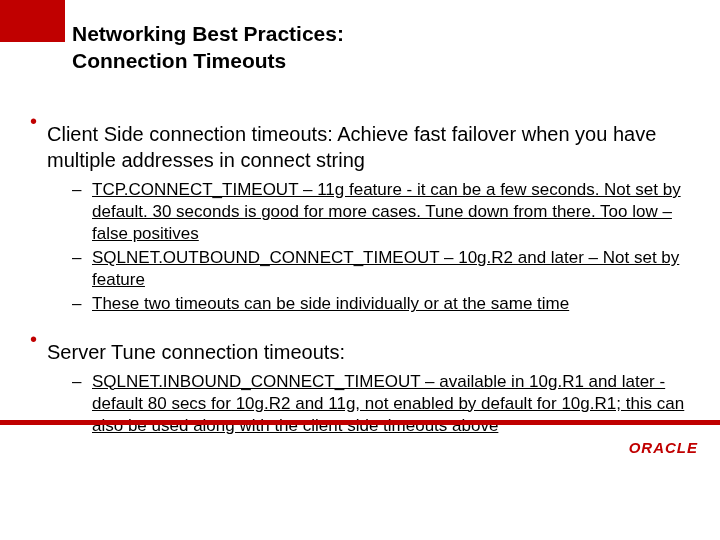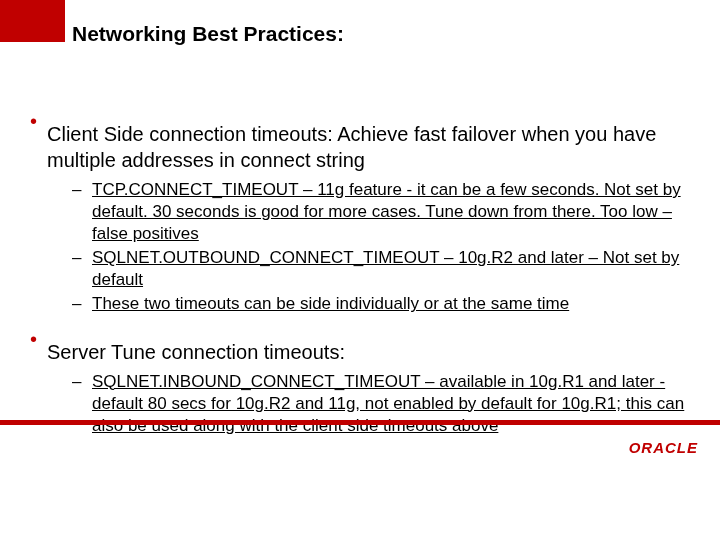--- a/index.html
+++ b/index.html
@@ -21,36 +21,37 @@
   .logo-text { font-family: Arial, sans-serif; font-size: 15px; font-weight: bold; letter-spacing: 1px; color: #c00000; }
 </style>
 </head>
 <body>
 <div class="slide">
 
   <div class="red-block"></div>
 
   <div class="title-area">
     <div class="title-line">Networking Best Practices:</div>
+    <div class="title-line">Connection Timeouts</div>
   </div>
 
   <div class="content">
 
     <div class="bullet1">
       <div class="bullet1-marker">•</div>
       <div class="bullet1-text">Client Side connection timeouts: Achieve fast failover when you have multiple addresses in connect string</div>
     </div>
     <div class="sublist">
       <div class="bullet2">
         <div class="bullet2-marker">–</div>
         <div class="bullet2-text">TCP.CONNECT_TIMEOUT – 11g feature -  it can be a few seconds. Not set by default. 30 seconds is good for more cases. Tune down from there. Too low – false positives</div>
       </div>
       <div class="bullet2">
         <div class="bullet2-marker">–</div>
-        <div class="bullet2-text">SQLNET.OUTBOUND_CONNECT_TIMEOUT – 10g.R2 and later – Not set by default</div>
+        <div class="bullet2-text">SQLNET.OUTBOUND_CONNECT_TIMEOUT – 10g.R2 and later – Not set by feature</div>
       </div>
       <div class="bullet2">
         <div class="bullet2-marker">–</div>
         <div class="bullet2-text">These two timeouts can be side individually or at the same time</div>
       </div>
     </div>
 
     <div class="bullet1">
       <div class="bullet1-marker">•</div>
       <div class="bullet1-text">Server Tune connection timeouts:</div>

